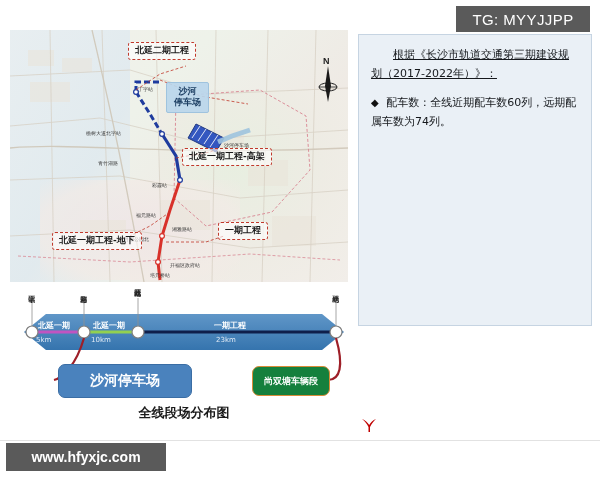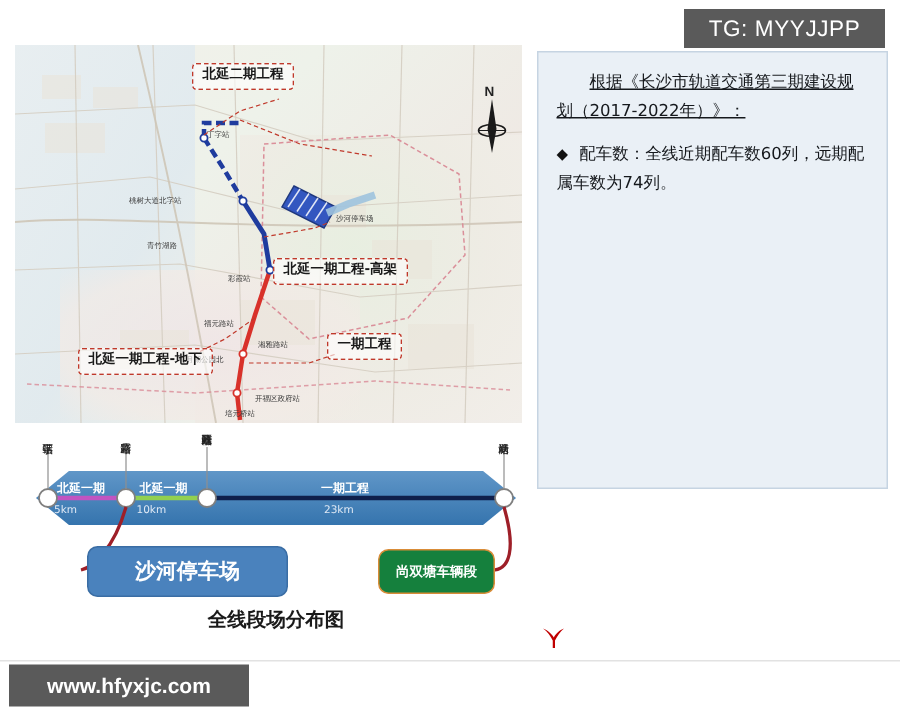--- a/index.html
+++ b/index.html
@@ -198,26 +198,30 @@
 
   <div class="compass">
     <span class="n">N</span>
     <svg width="26" height="46" viewBox="0 0 26 46">
       <polygon points="13,8 16,28 13,44 10,28" fill="#1a1a1a"></polygon>
       <ellipse cx="13" cy="29" rx="9" ry="4" fill="none" stroke="#1a1a1a" stroke-width="1"></ellipse>
       <line x1="4" y1="29" x2="22" y2="29" stroke="#1a1a1a" stroke-width="0.8"></line>
     </svg>
   </div>
 
+  <div class="label-blue" style="left:156px;top:52px;">
+    <div>沙河</div>
+    <div>停车场</div>
+  </div>
 </div>
 
 <div class="callout" style="left:128px;top:42px;">
   <span>北延二期工程</span>
 </div>
-<div class="callout" style="left:182px;top:148px;margin-top:24px;">
+<div class="callout" style="left:182px;top:148px;">
   <span>北延一期工程-高架</span>
 </div>
 <div class="callout" style="left:52px;top:232px;">
   <span>北延一期工程-地下</span>
 </div>
 <div class="callout" style="left:218px;top:222px;">
   <span>一期工程</span>
 </div>
 
 <div class="panel">

